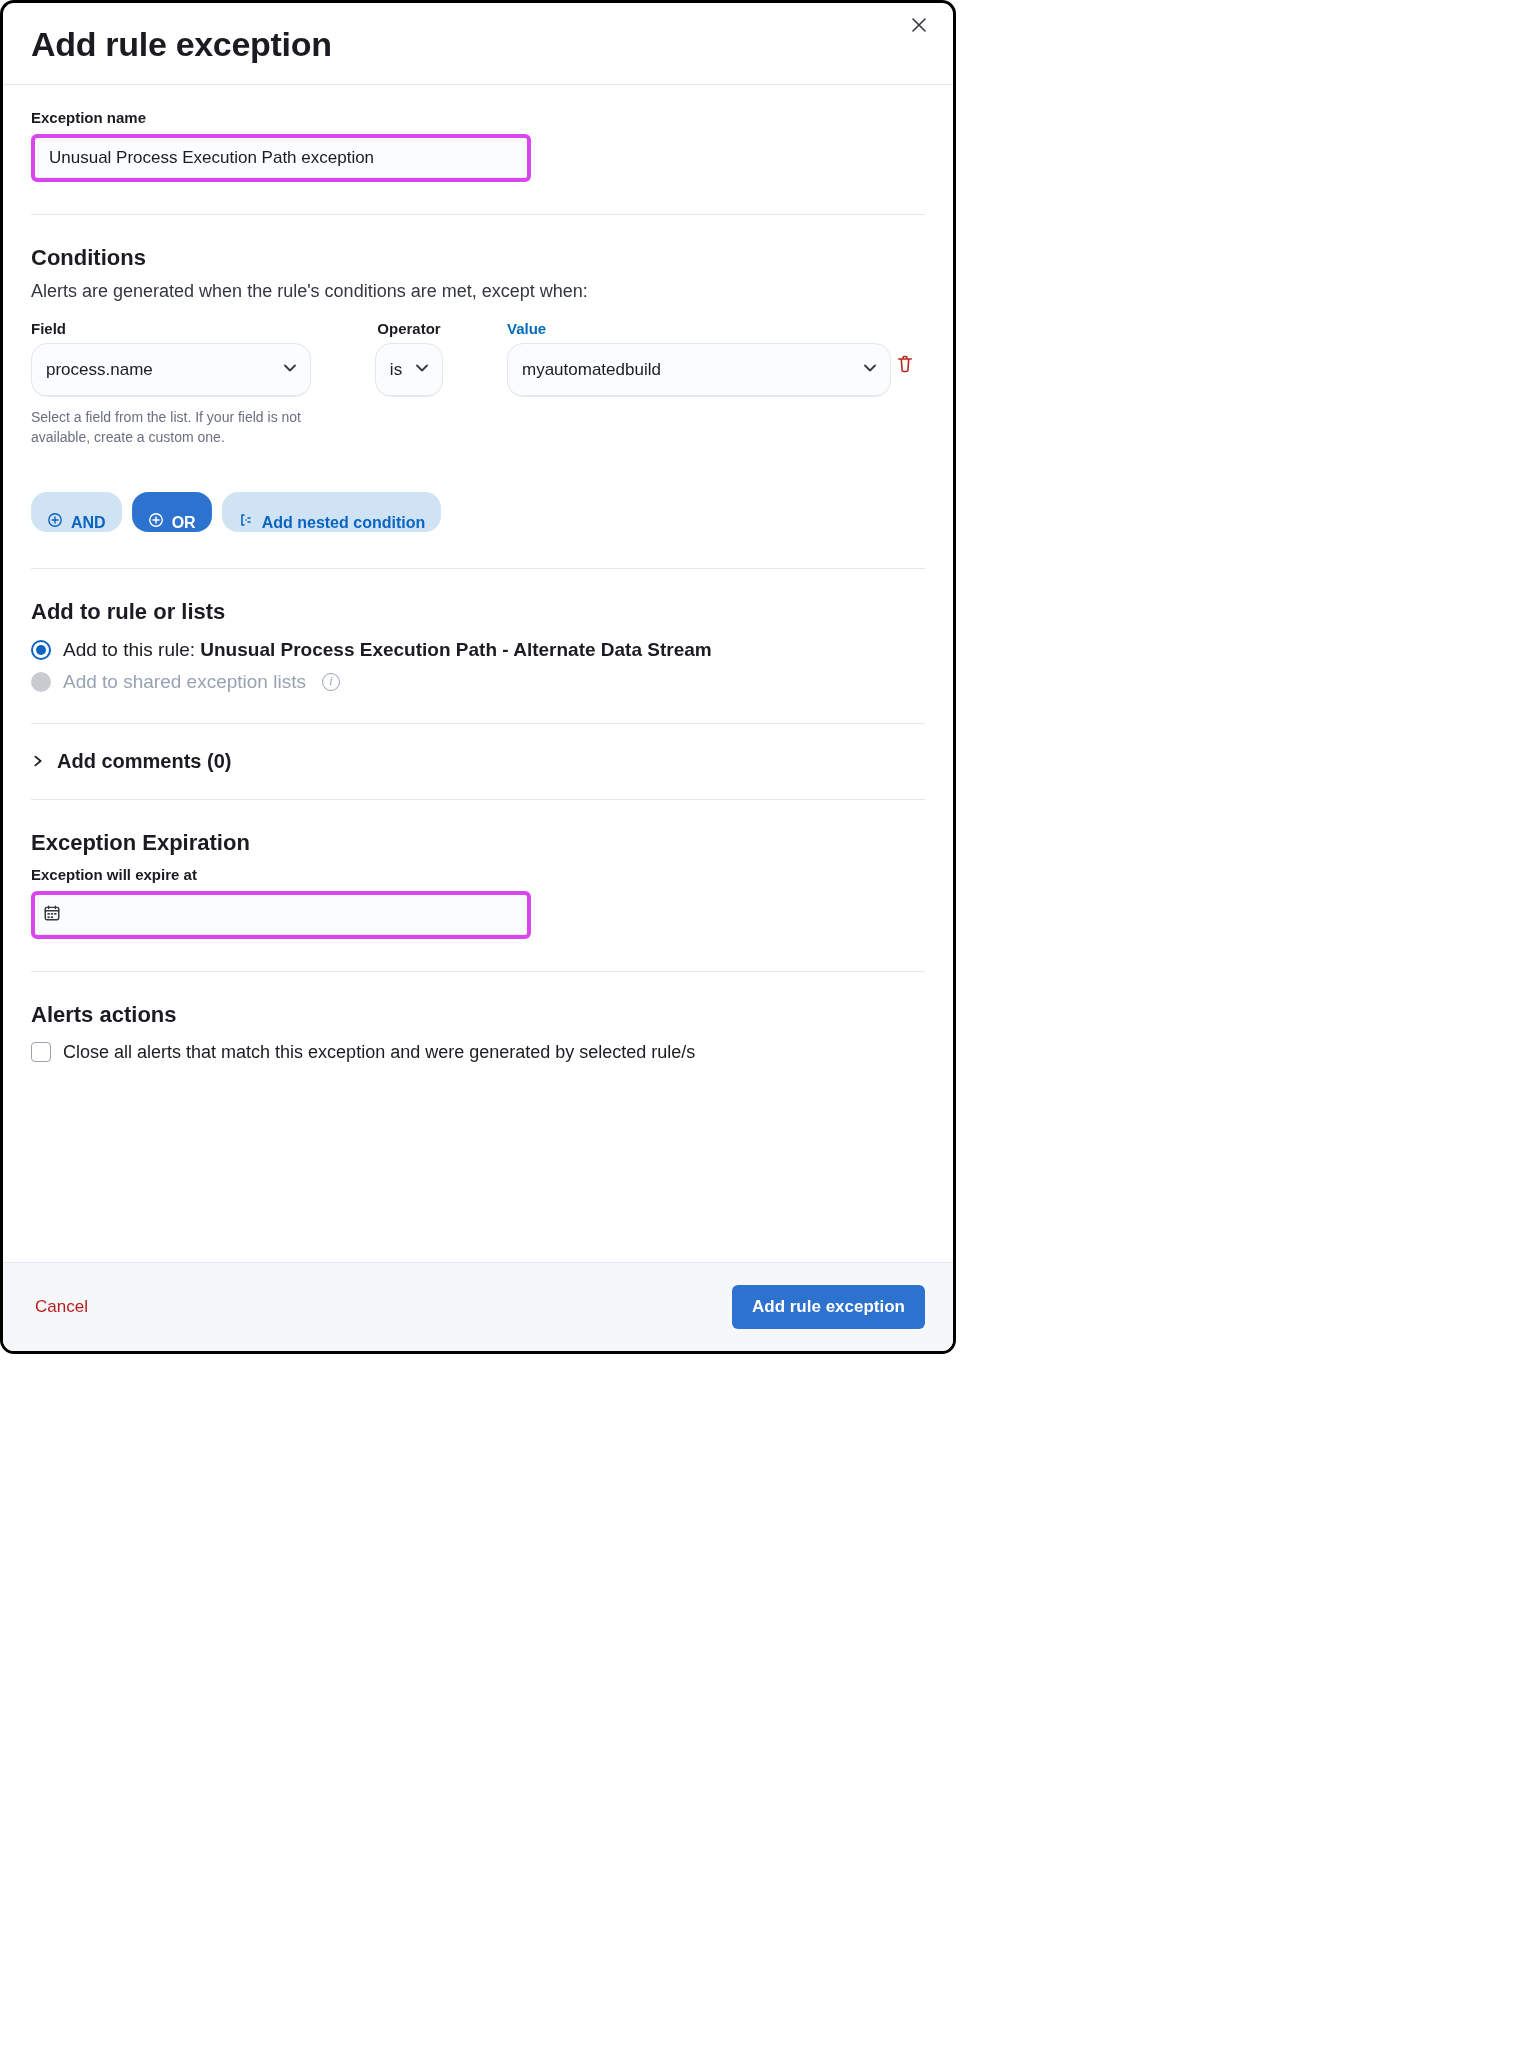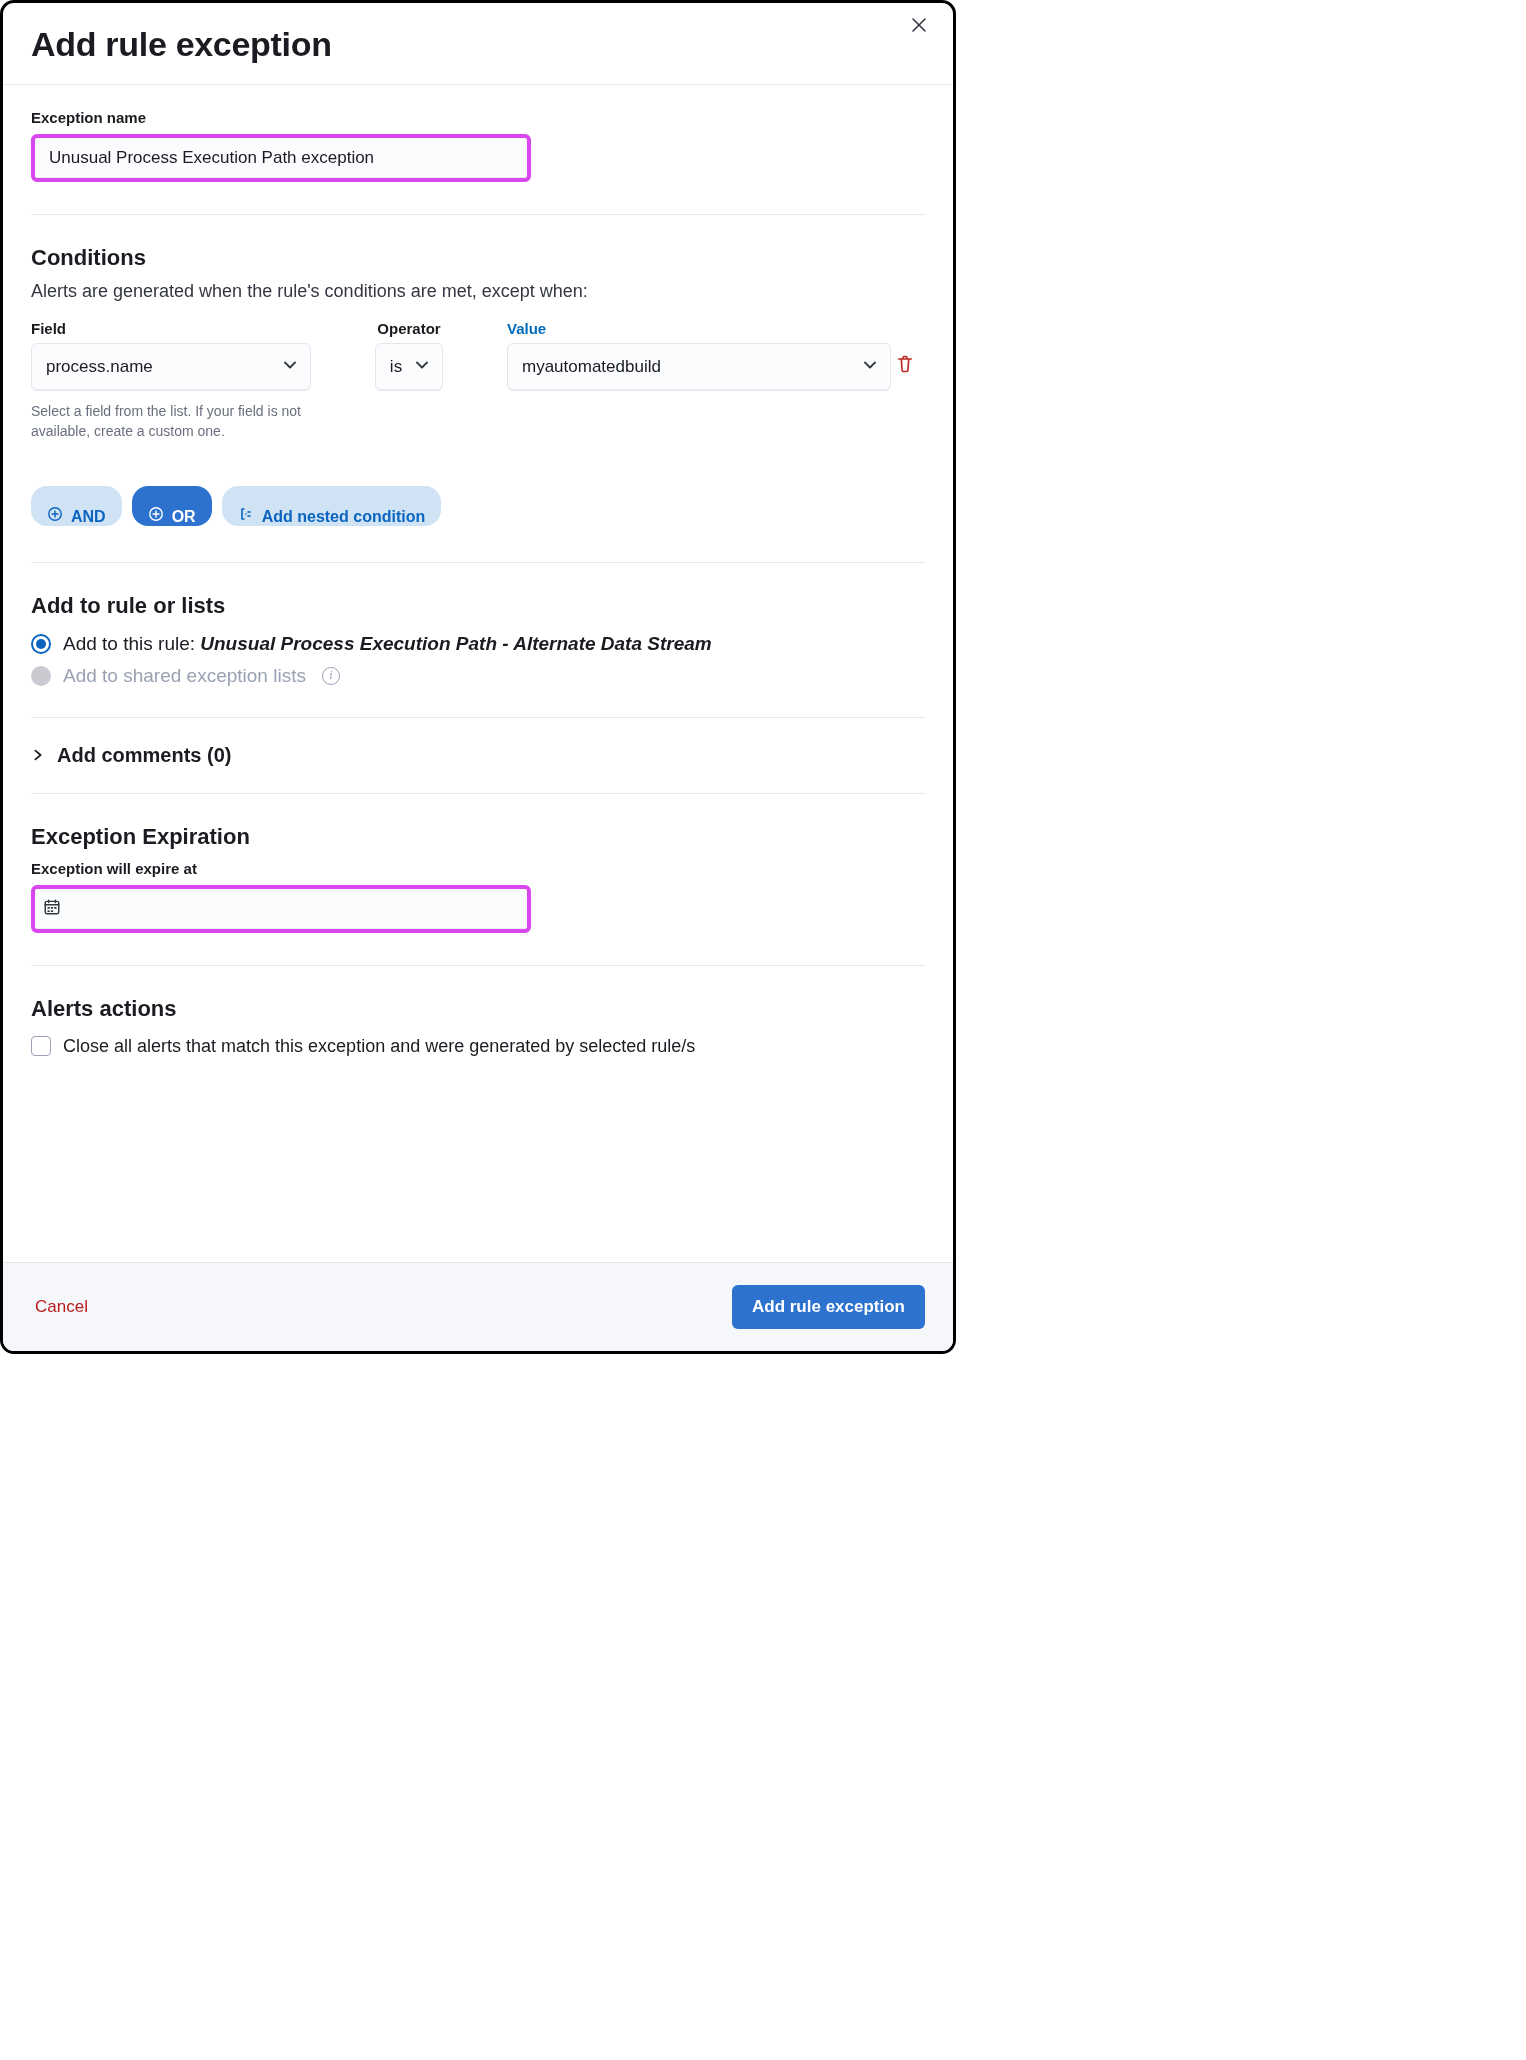--- a/index.html
+++ b/index.html
@@ -97,24 +97,24 @@
     align-items: flex-start;
   }
   .cond-col { display:flex; flex-direction:column; }
   .cond-col.field { flex: 0 0 280px; }
   .cond-col.op   { flex: 0 0 188px; align-items: center; }
   .cond-col.val  { flex: 1 1 auto; }
   .cond-col.del  { flex: 0 0 30px; padding-top: 34px; }
 
   .combo {
     position: relative;
-    height: 48px;
+    height: 54px;
     background: #fbfcfd;
     border: 1px solid #e3e6ec;
-    border-radius: 6px;
+    border-radius: 16px;
     box-shadow: inset 0 -2px 0 -1px rgba(0,0,0,0.07);
     display:flex;
     align-items:center;
     padding: 0 40px 0 14px;
     cursor: pointer;
     font-size: 17px;
     color:#1a1c21;
   }
   .combo .chev {
     position:absolute; right:12px; top:50%; transform: translateY(-50%);
@@ -185,21 +185,21 @@
     border-color:#c9cbd1;
     background:#c9cbd1;
   }
   .radio-row.disabled { color:#98a2b3; }
   .info-icon {
     width:18px; height:18px; border:1.5px solid #98a2b3; border-radius:50%;
     display:inline-flex; align-items:center; justify-content:center;
     font-size:12px; font-style:italic; color:#98a2b3; font-family: Georgia, serif;
     margin-left:4px;
   }
-  .bold { font-weight:700;font-style:italic; }
+  .bold { font-weight:700; }
 
   .accordion {
     display:flex; align-items:center; gap:12px;
     font-size: 20px; font-weight:700;
     padding: 26px 0;
     cursor:pointer;
   }
   .accordion .chev-r svg { width:14px; height:14px; }
 
   .date-input-wrap { position:relative; width:500px; }

